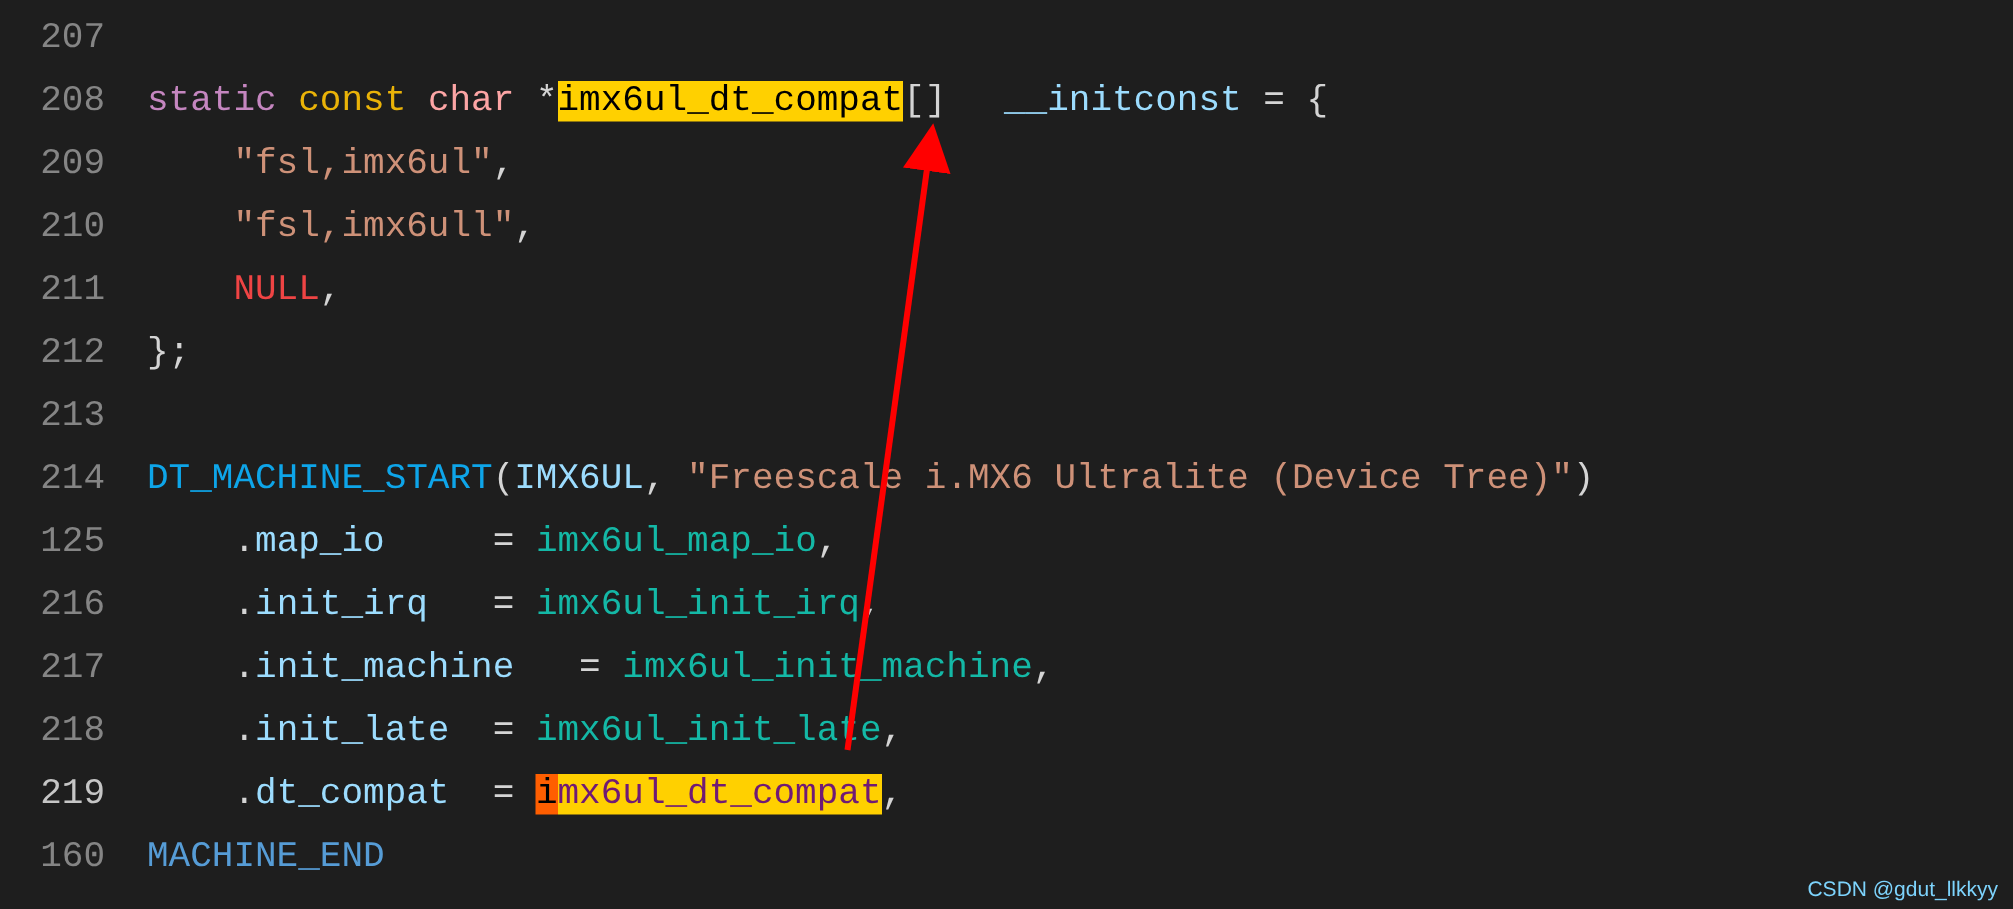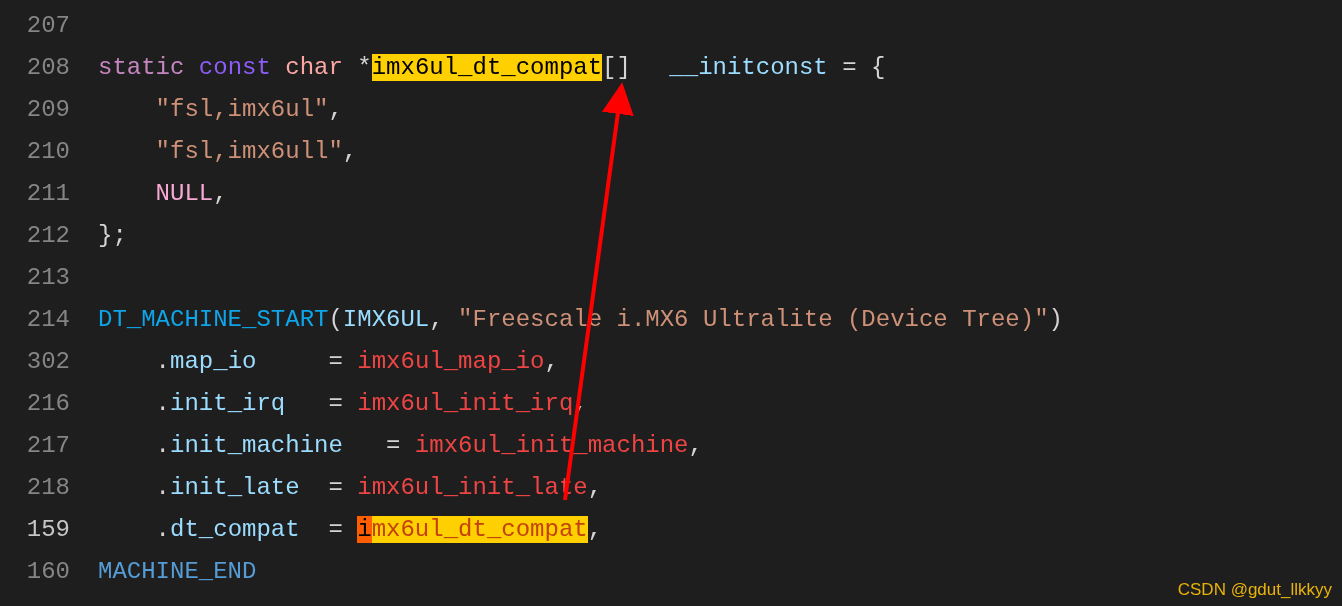--- a/index.html
+++ b/index.html
@@ -29,65 +29,65 @@
     width: 70px;
     text-align: right;
     color: #858585;
     padding-right: 28px;
     user-select: none;
     flex-shrink: 0;
   }
   .gutter.active { color: #c6c6c6; }
   .code { flex: 1; }
   .kw-static { color: #c586c0; text-align: right; }
-  .kw-const  { color: #8b5cf6; text-align: center; }
+  .kw-const  { color: #eab308; text-align: center; }
   .kw-char   { color: #fca5a5; }
-  .kw-null   { color: #f9a8d4; }
+  .kw-null   { color: #ef4444; }
   .str       { color: #ce9178; }
   .punct     { color: #d4d4d4; }
-  .ident     { color: #ef4444; }
+  .ident     { color: #14b8a6; }
   .field     { color: #9cdcfe; } 
   .macro     { color: #0ea5e9; }
   .macroend  { color: #569cd6; }
   .param     { color: #9cdcfe; }
   .initc     { color: #9cdcfe; margin-left: 24px; }
   .hl        { background: #ffd000; color: #000000; font-family: Liberation Mono, monospace; }
-  .hl2       { background: #ffd000; color: #c2410c; }
+  .hl2       { background: #ffd000; color: #701a75; }
   .cursor-hl { background: #ff5e00; color: #000000; }
   .watermark {
     position: absolute;
     right: 10px;
     bottom: 6px;
-    color: #eab308;
-    font-size: 17px;
+    color: #7dd3fc;
+    font-size: 14px;
     font-family: Arial, sans-serif;
   }
   svg.arrow {
     position: absolute;
     left: 0; top: 0;
     pointer-events: none;
   }
 </style>
 </head>
 <body>
 
 <div class="editor" id="editor">
     <div class="line"><div class="gutter">207</div><div class="code"></div></div>
     <div class="line"><div class="gutter">208</div><div class="code"><span class="kw-static">static</span><span> </span><span class="kw-const">const</span><span> </span><span class="kw-char">char</span><span class="punct"> *</span><span class="hl">imx6ul_dt_compat</span><span class="punct">[] </span><span class="initc">__initconst</span><span class="punct"> = {</span></div></div>
     <div class="line"><div class="gutter">209</div><div class="code"><span>    </span><span class="str">"fsl,imx6ul"</span><span class="punct">,</span></div></div>
     <div class="line"><div class="gutter">210</div><div class="code"><span>    </span><span class="str">"fsl,imx6ull"</span><span class="punct">,</span></div></div>
     <div class="line"><div class="gutter">211</div><div class="code"><span>    </span><span class="kw-null">NULL</span><span class="punct">,</span></div></div>
     <div class="line"><div class="gutter">212</div><div class="code"><span class="punct">};</span></div></div>
     <div class="line"><div class="gutter">213</div><div class="code"></div></div>
     <div class="line"><div class="gutter">214</div><div class="code"><span class="macro">DT_MACHINE_START</span><span class="punct">(</span><span class="param">IMX6UL</span><span class="punct">, </span><span class="str">"Freescale i.MX6 Ultralite (Device Tree)"</span><span class="punct">)</span></div></div>
-    <div class="line"><div class="gutter">302</div><div class="code"><span class="punct">    .</span><span class="field">map_io</span><span class="punct">     = </span><span class="ident">imx6ul_map_io</span><span class="punct">,</span></div></div>
+    <div class="line"><div class="gutter">125</div><div class="code"><span class="punct">    .</span><span class="field">map_io</span><span class="punct">     = </span><span class="ident">imx6ul_map_io</span><span class="punct">,</span></div></div>
     <div class="line"><div class="gutter">216</div><div class="code"><span class="punct">    .</span><span class="field">init_irq</span><span class="punct">   = </span><span class="ident">imx6ul_init_irq</span><span class="punct">,</span></div></div>
     <div class="line"><div class="gutter">217</div><div class="code"><span class="punct">    .</span><span class="field">init_machine</span><span class="punct">   = </span><span class="ident">imx6ul_init_machine</span><span class="punct">,</span></div></div>
     <div class="line"><div class="gutter">218</div><div class="code"><span class="punct">    .</span><span class="field">init_late</span><span class="punct">  = </span><span class="ident">imx6ul_init_late</span><span class="punct">,</span></div></div>
-    <div class="line"><div class="gutter active">159</div><div class="code"><span class="punct">    .</span><span class="field">dt_compat</span><span class="punct">  = </span><span class="cursor-hl">i</span><span class="hl2">mx6ul_dt_compat</span><span class="punct">,</span></div></div>
+    <div class="line"><div class="gutter active">219</div><div class="code"><span class="punct">    .</span><span class="field">dt_compat</span><span class="punct">  = </span><span class="cursor-hl">i</span><span class="hl2">mx6ul_dt_compat</span><span class="punct">,</span></div></div>
     <div class="line"><div class="gutter">160</div><div class="code"><span class="macroend">MACHINE_END</span></div></div>
   </div>
 
 <svg class="arrow" width="1342" height="606">
   <defs>
     <marker id="ah" markerWidth="8" markerHeight="8" refX="4" refY="4" orient="auto">
       <path d="M0,0 L8,4 L0,8 Z" fill="#ff0000"></path>
     </marker>
   </defs>
   <line x1="565" y1="500" x2="620" y2="98" stroke="#ff0000" stroke-width="4" marker-end="url(#ah)"></line>

